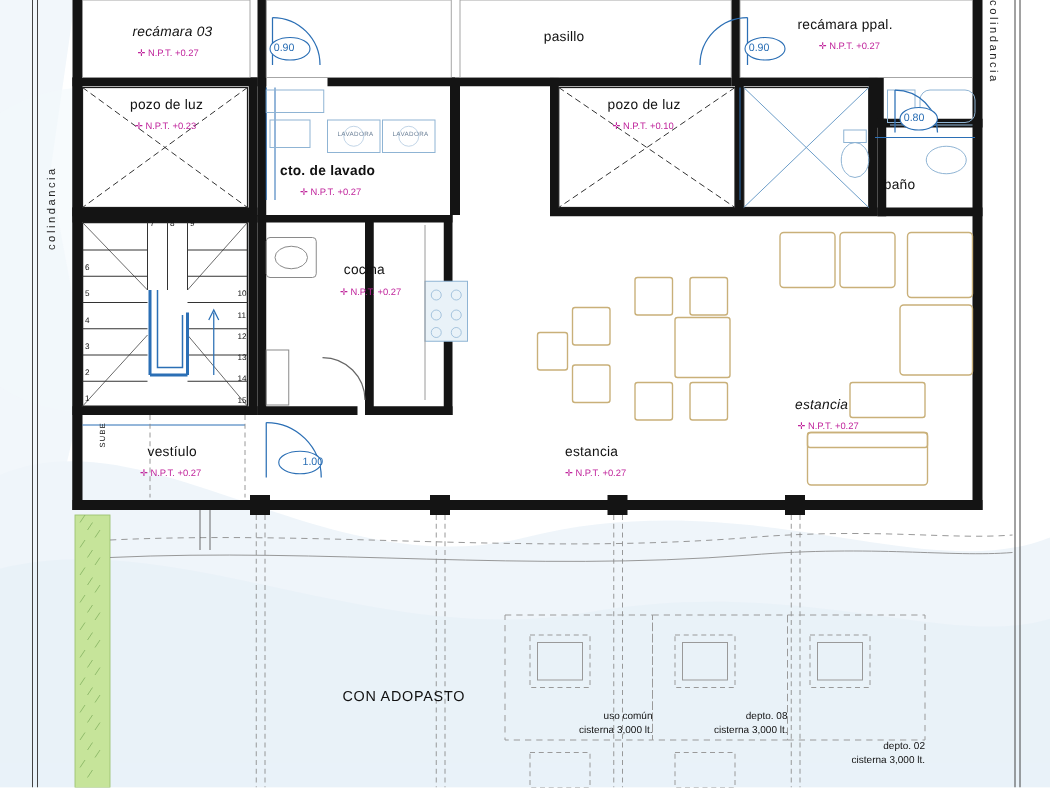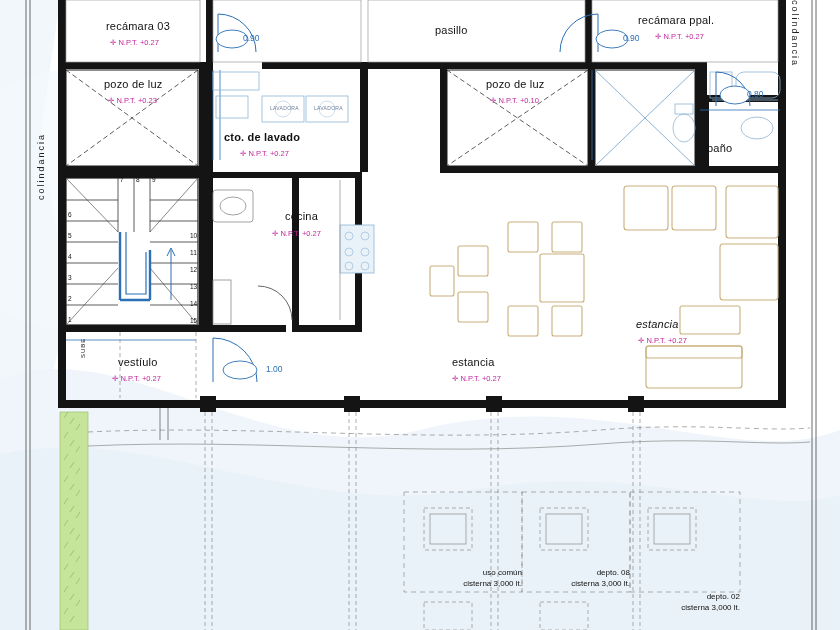--- a/index.html
+++ b/index.html
@@ -28,21 +28,20 @@
     color:#c0259c;
     white-space:nowrap;
     font-family:"Liberation Sans", sans-serif;
   }
   .npt .mark{color:#c0259c;}
   .door-num{
     position:absolute;
     font-size:8.5px;
     color:#2b6fb5;
     white-space:nowrap;
-    margin-left:24px;
   }
   .vert{
     position:absolute;
     font-size:9px;
     letter-spacing:2px;
     color:#222;
     writing-mode:vertical-rl;
     text-orientation:mixed;
     white-space:nowrap;
   }
@@ -354,40 +353,40 @@
 
     <rect x="424" y="602" width="48" height="28" stroke-dasharray="4,3"></rect>
     <rect x="540" y="602" width="48" height="28" stroke-dasharray="4,3"></rect>
   </g>
 
 </svg>
 
 <div class="vert left" style="left:36px;top:0px;height:200px;">colindancia</div>
 <div class="vert" style="left:790px;top:0px;height:200px;">colindancia</div>
 
-<div class="lbl room" style="left:106px;top:20px;">recámara 03</div>
+<div class="lbl room" style="left:106px;top:20px;font-style:italic;">recámara 03</div>
 <div class="npt" style="left:110px;top:38px;"><span class="mark">✛</span> <span>N.P.T. +0.27</span></div>
 
 <div class="lbl room" style="left:435px;top:24px;">pasillo</div>
 
 <div class="lbl room" style="left:638px;top:14px;">recámara ppal.</div>
 <div class="npt" style="left:655px;top:32px;"><span class="mark">✛</span> <span>N.P.T. +0.27</span></div>
 
 <div class="lbl room" style="left:104px;top:78px;">pozo de luz</div>
 <div class="npt" style="left:108px;top:96px;"><span class="mark">✛</span> <span>N.P.T. +0.23</span></div>
 
 <div class="lbl room" style="left:486px;top:78px;">pozo de luz</div>
 <div class="npt" style="left:490px;top:96px;"><span class="mark">✛</span> <span>N.P.T. +0.10</span></div>
 
 <div class="lbl room" style="left:224px;top:131px;font-weight:bold;">cto. de lavado</div>
 <div class="npt" style="left:240px;top:149px;"><span class="mark">✛</span> <span>N.P.T. +0.27</span></div>
 
 <div class="lbl room" style="left:707px;top:142px;">baño</div>
 
-<div class="lbl room" style="left:285px;top:210px;">cocina</div>
+<div class="lbl room" style="left:275px;top:210px;">cocina</div>
 <div class="npt" style="left:272px;top:229px;"><span class="mark">✛</span> <span>N.P.T. +0.27</span></div>
 
 <div class="lbl room" style="left:636px;top:318px;font-style:italic;">estancia</div>
 <div class="npt" style="left:638px;top:336px;"><span class="mark">✛</span> <span>N.P.T. +0.27</span></div>
 
 <div class="lbl room" style="left:452px;top:356px;">estancia</div>
 <div class="npt" style="left:452px;top:374px;"><span class="mark">✛</span> <span>N.P.T. +0.27</span></div>
 
 <div class="lbl room" style="left:118px;top:356px;">vestíulo</div>
 <div class="npt" style="left:112px;top:374px;"><span class="mark">✛</span> <span>N.P.T. +0.27</span></div>
@@ -414,20 +413,21 @@
 <div class="stair-num" style="left:190px;top:232px;">10</div>
 <div class="stair-num" style="left:190px;top:249px;">11</div>
 <div class="stair-num" style="left:190px;top:266px;">12</div>
 <div class="stair-num" style="left:190px;top:283px;">13</div>
 <div class="stair-num" style="left:190px;top:300px;">14</div>
 <div class="stair-num" style="left:190px;top:317px;">15</div>
 
 <div class="sube" style="left:80px;top:332px;height:26px;">SUBE</div>
 
 <div class="est-lbl" style="left:228px;top:550px;width:190px;">
+  <div>CON ADOPASTO</div>
 </div>
 
 <div class="cistern-lbl" style="left:404px;top:568px;width:118px;">
   <div>uso común</div>
   <div>cisterna 3,000 lt.</div>
 </div>
 <div class="cistern-lbl" style="left:522px;top:568px;width:108px;">
   <div>depto. 08</div>
   <div>cisterna 3,000 lt.</div>
 </div>

